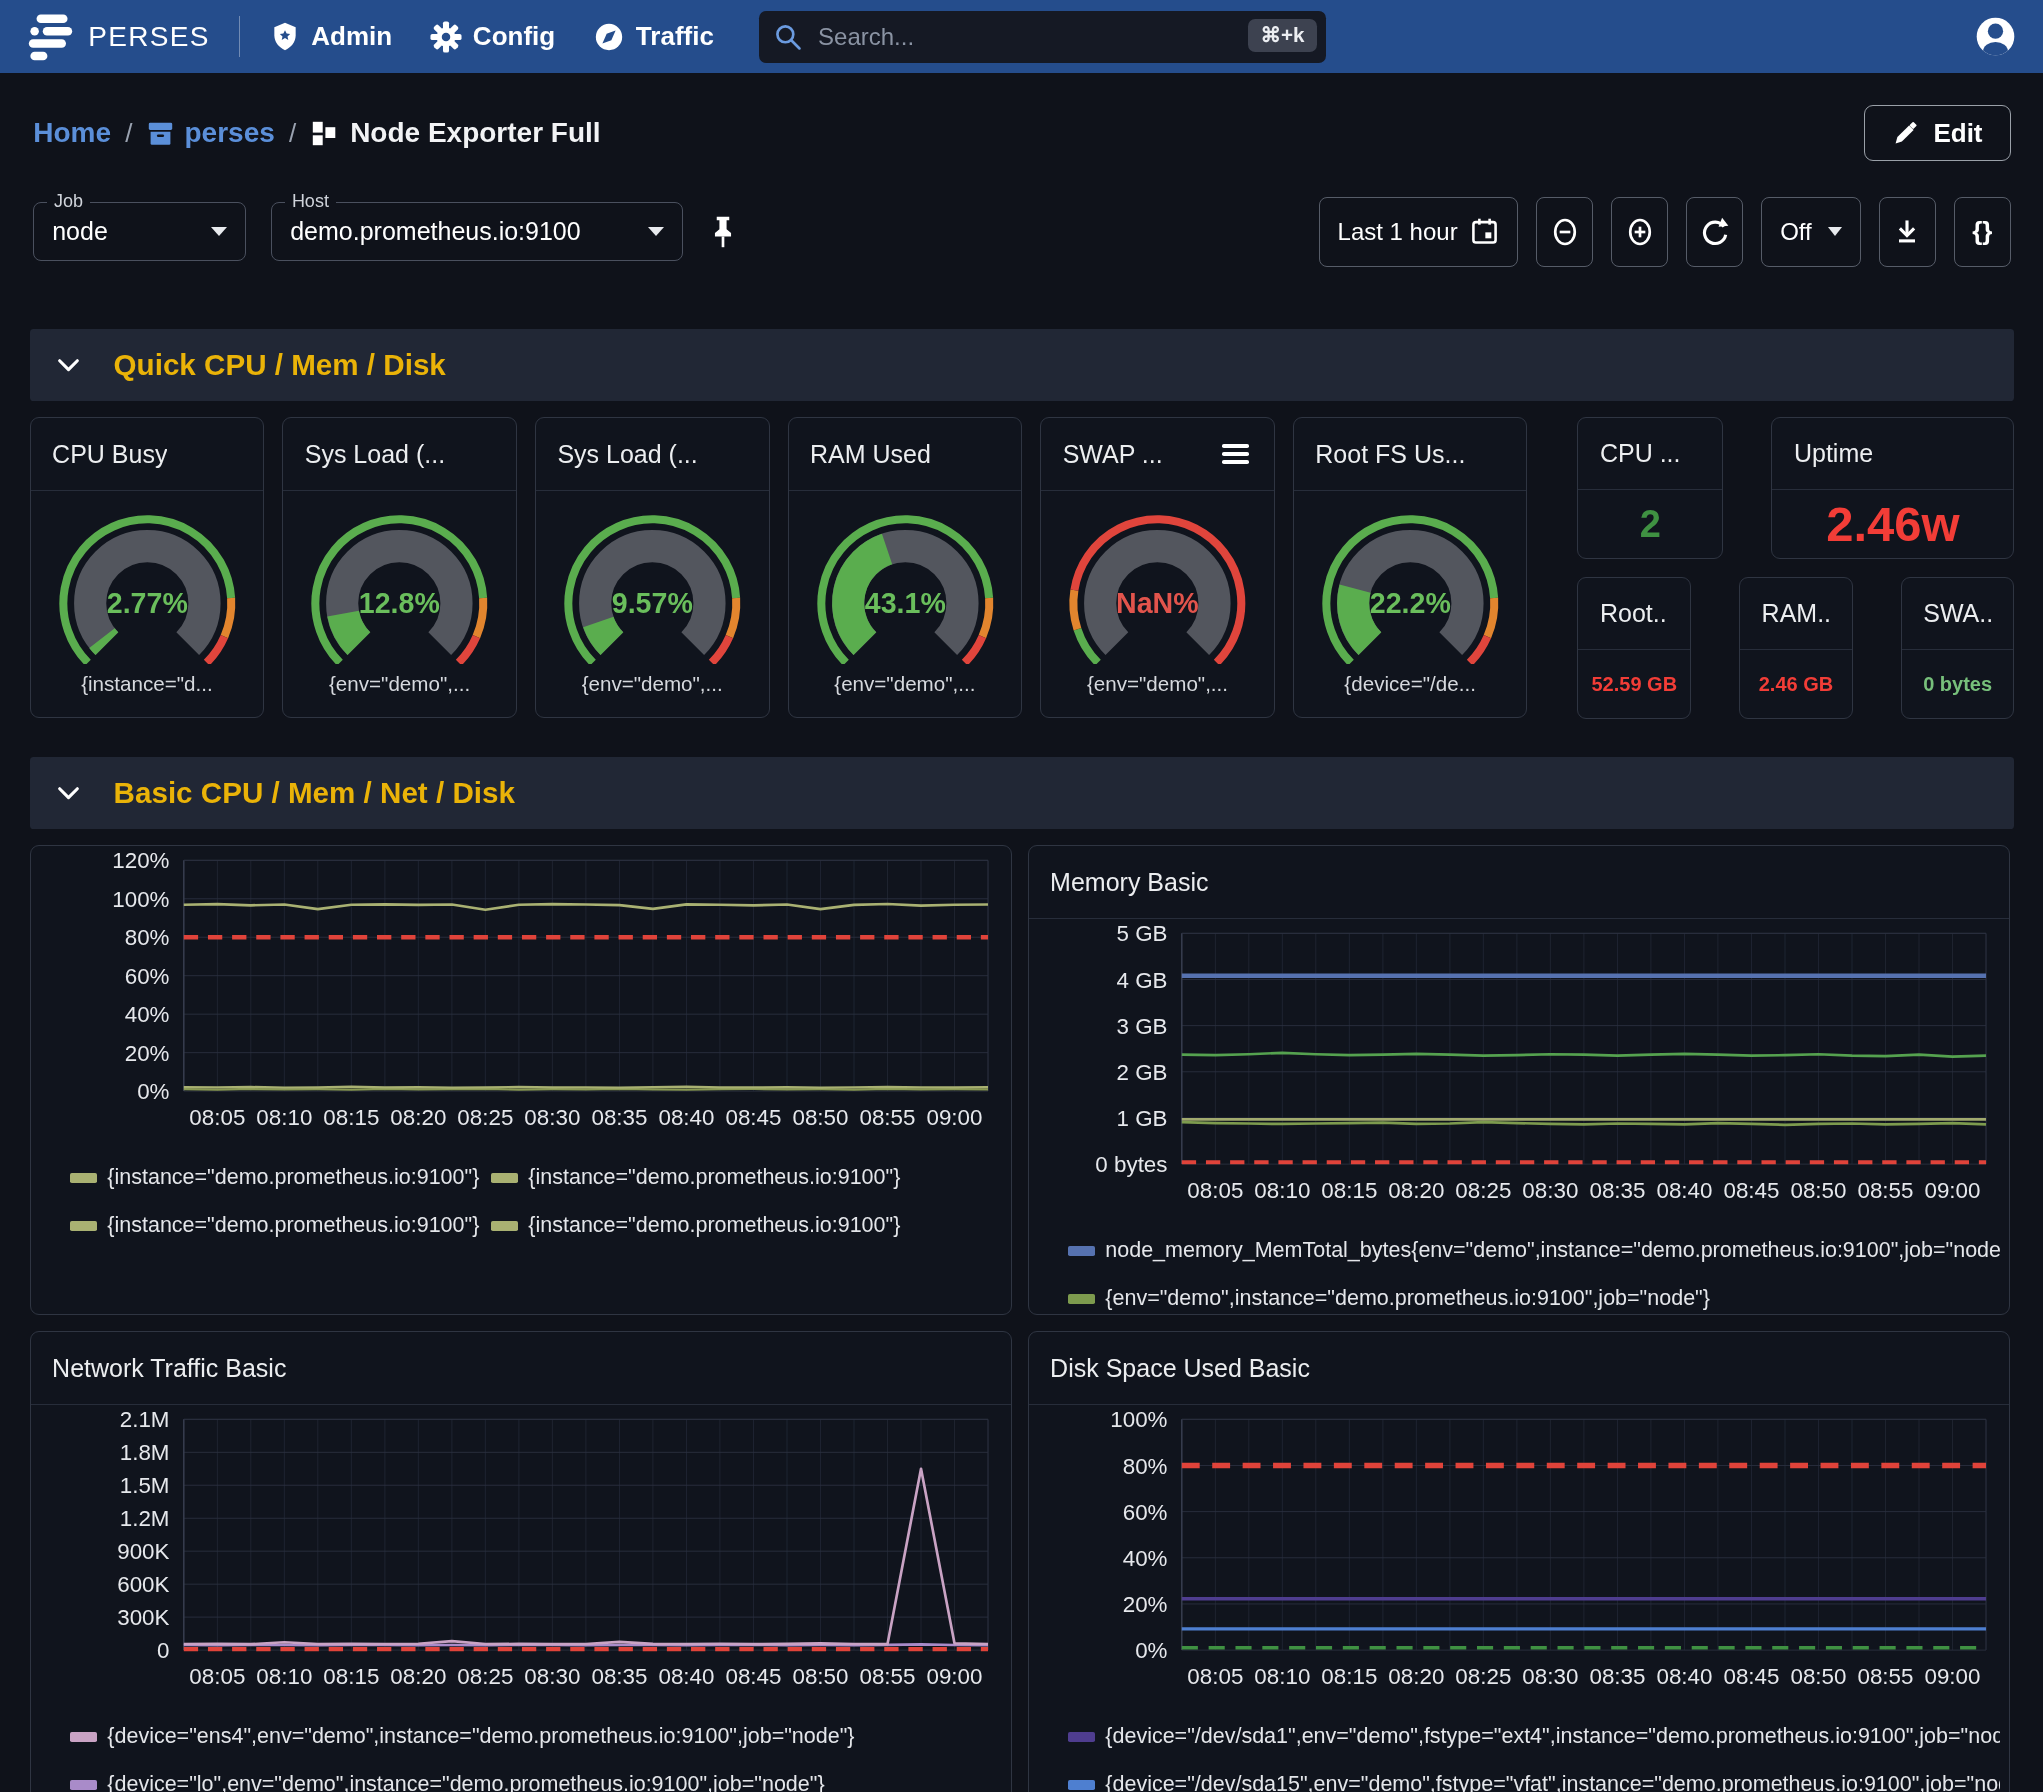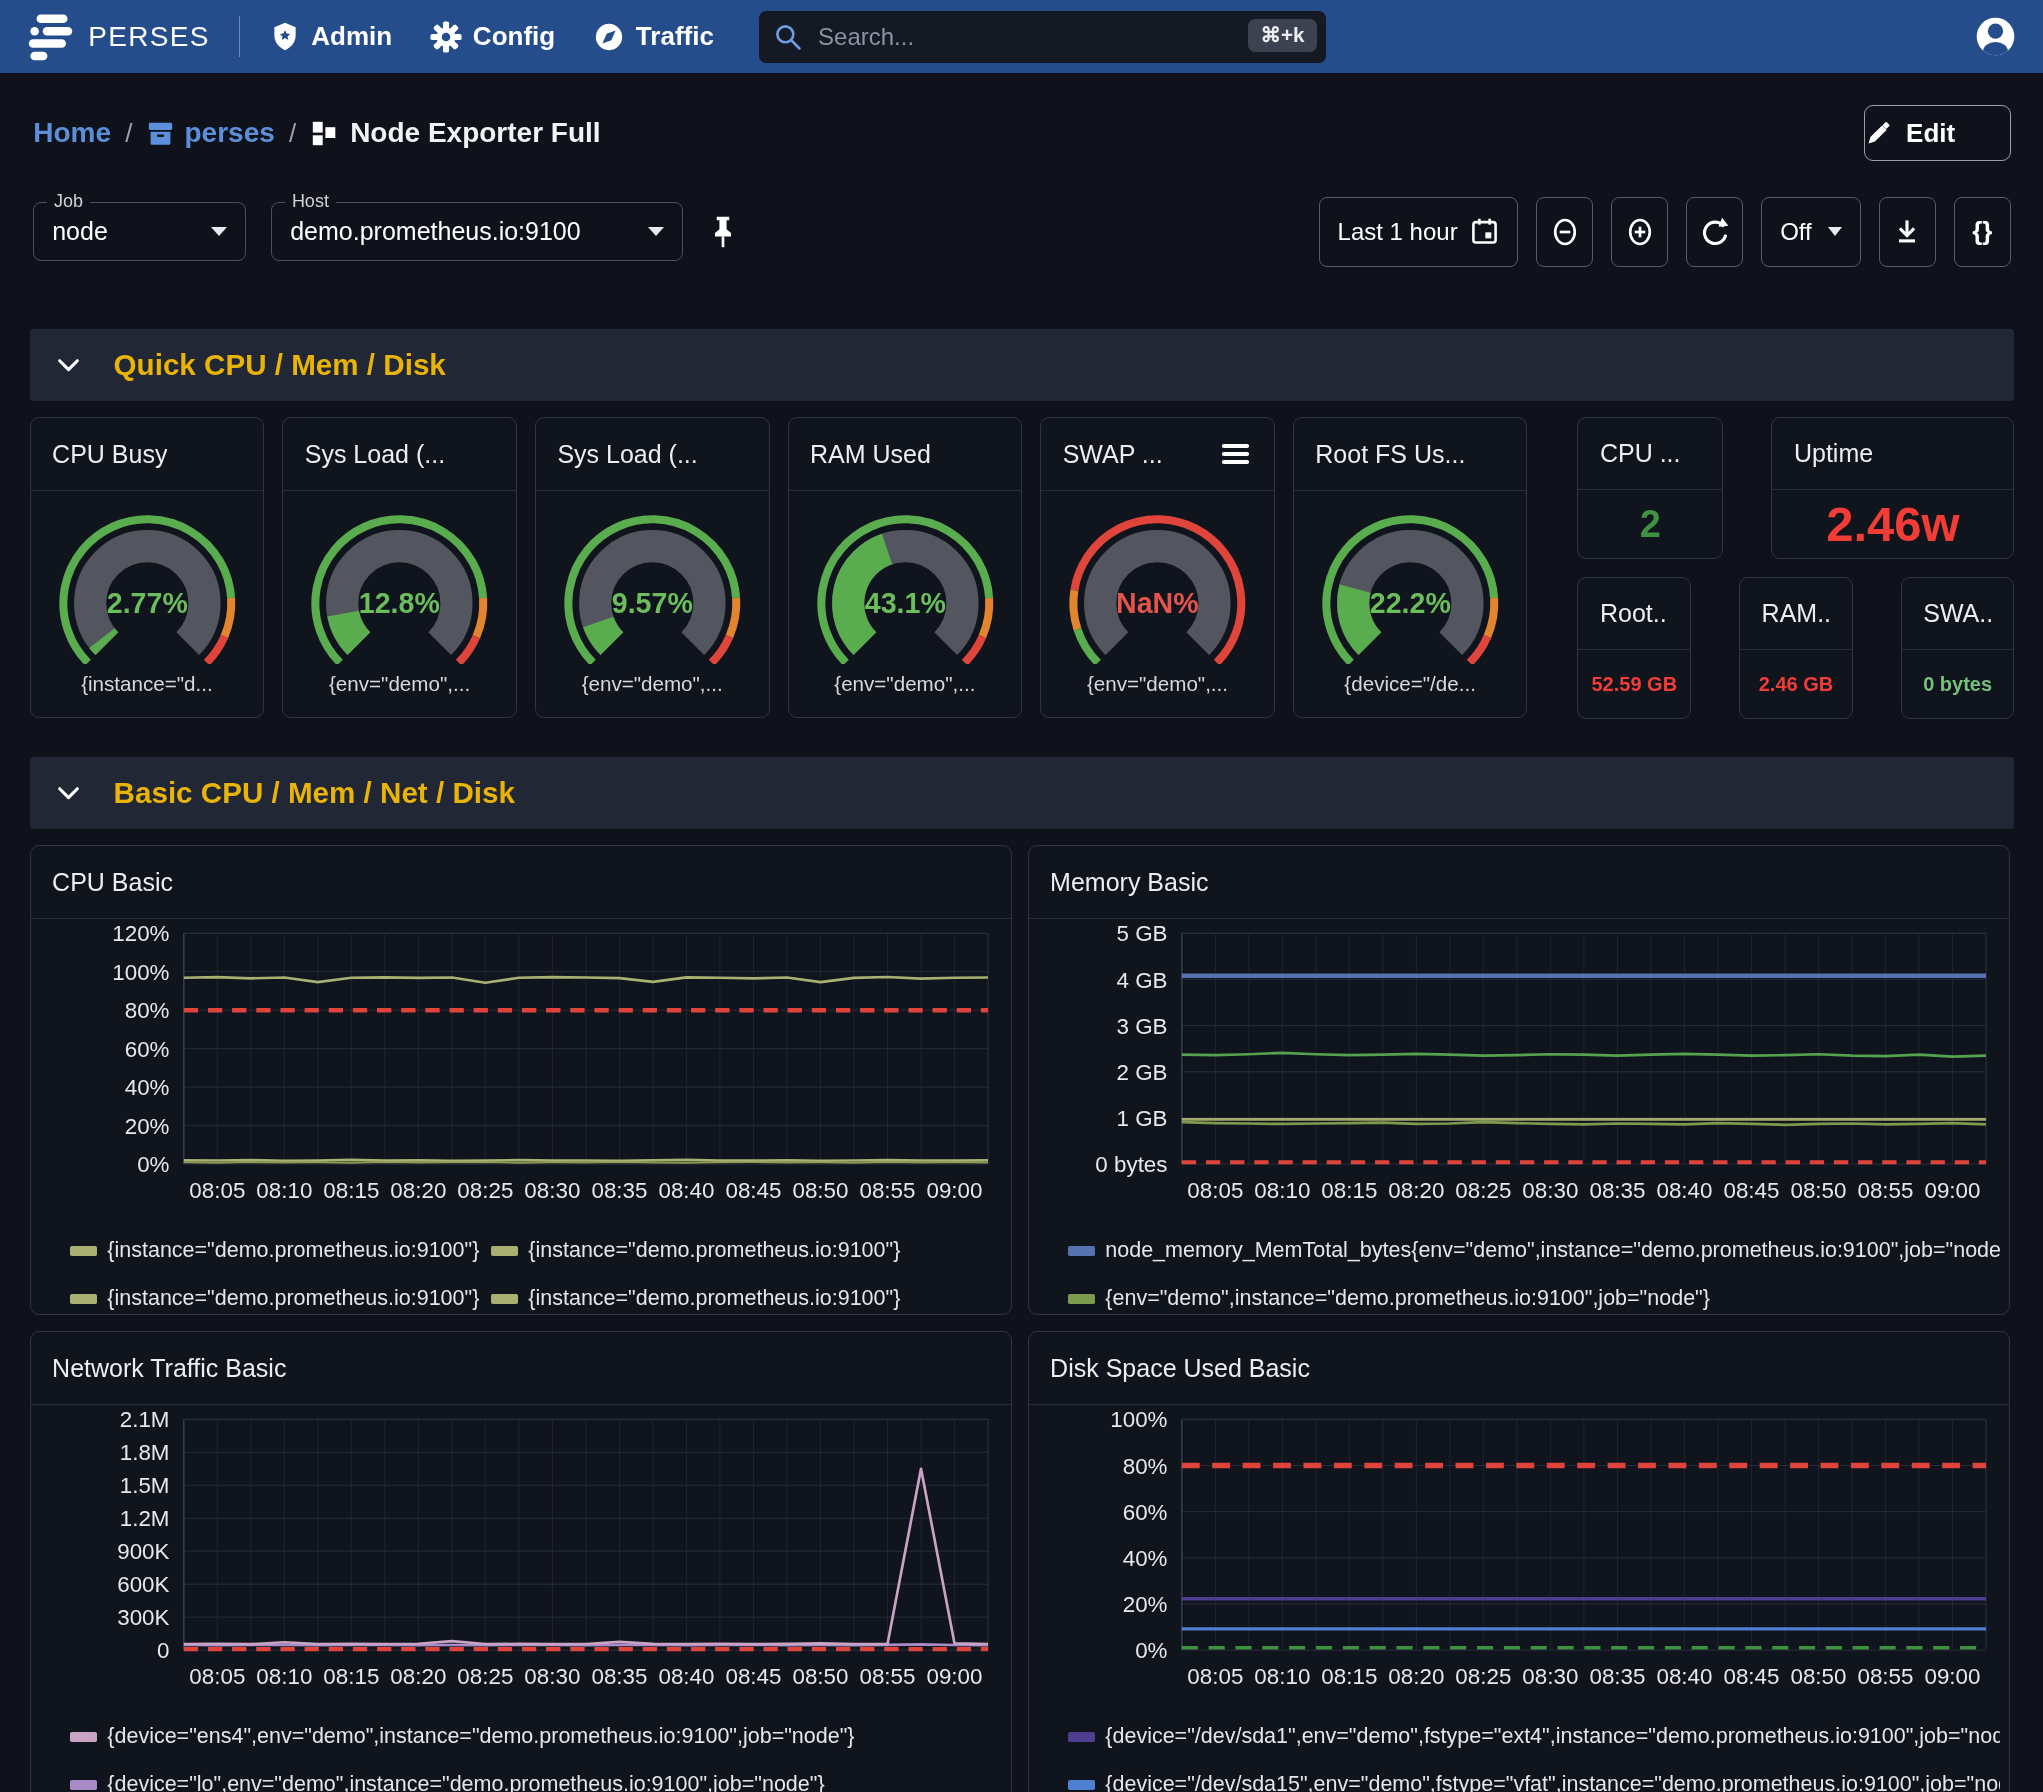--- a/index.html
+++ b/index.html
@@ -21,21 +21,21 @@
   .kbd { position:absolute; right:9px; top:8px; background:#3d4250; border-radius:7.2px; padding:4.5px 12.5px; font-size:20.6px; color:#eceef2; font-weight:bold; }
   .avatar { margin-left:auto; cursor:pointer; display:flex; }
 
   
   .content { padding:0 29.6px; }
 
   .crumb-row { display:flex; align-items:center; margin-top:32px; height:56px; padding:0 3.6px; }
   .crumb-link { color:#5b8fd9; font-size:28px; font-weight:bold; cursor:pointer; display:flex; align-items:center; gap:10.7px; }
   .crumb-sep { color:#9aa2b0; font-size:26px; margin:0 14.3px; }
   .crumb-current { color:#f2f3f5; font-size:28px; font-weight:bold; display:flex; align-items:center; gap:12.5px; }
-  .edit-btn { margin-left:auto; width:147px; height:56px; border:1.8px solid #9aa0a8; border-radius:9px; display:flex; align-items:center; gap:14.3px; cursor:pointer; }
+  .edit-btn { margin-left:auto; width:147px; height:56px; border:1.8px solid #9aa0a8; border-radius:9px; display:flex; align-items:center; justify-content:center; gap:14.3px; cursor:pointer; }
   .edit-btn span { font-size:26px; font-weight:bold; color:#fff; }
 
   .filter-row { display:flex; align-items:center; margin-top:41px; height:59px; padding:0 3.6px; }
   .select { position:relative; height:59px; border:0.9px solid #4a505e; border-radius:8px; display:flex; align-items:center; padding:0 18px; cursor:pointer; }
   .select.job { width:213px; margin-right:25px; }
   .select.host { width:412px; }
   .select-label { position:absolute; top:-11.6px; left:12.5px; background:#0f121a; padding:0 7.2px; font-size:18px; color:#cfd3da; }
   .select-value { font-size:25px; color:#fff; }
   .caret { margin-left:auto; width:0; height:0; border-left:8px solid transparent; border-right:8px solid transparent; border-top:9.9px solid #e8eaee; }
   .pin-wrap { margin-left:23px; display:flex; cursor:pointer; }
@@ -429,23 +429,20 @@
 
   <div class="section-header second">
     <svg width="23" height="14.3" viewBox="0 0 26 16">
       <polyline points="3,3 13,13 23,3" fill="none" stroke="#fff" stroke-width="3.5" stroke-linecap="round" stroke-linejoin="round"></polyline>
     </svg>
     <span class="section-title">Basic CPU / Mem / Net / Disk</span>
   </div>
 
   <div class="charts-grid">
     <div class="panel chart-panel row1">
-      <div class="panel-header">
-          <span class="panel-title">CPU Basic</span>
-        </div>
       <div class="chart-body"><svg width="981" height="297" viewBox="0 0 1095 332">
             <line x1="170.0" y1="16" x2="170.0" y2="274" stroke="#202633" stroke-width="1"></line>
             <line x1="207.5" y1="16" x2="207.5" y2="274" stroke="#202633" stroke-width="1"></line>
             <line x1="244.9" y1="16" x2="244.9" y2="274" stroke="#202633" stroke-width="1"></line>
             <line x1="282.4" y1="16" x2="282.4" y2="274" stroke="#202633" stroke-width="1"></line>
             <line x1="319.8" y1="16" x2="319.8" y2="274" stroke="#202633" stroke-width="1"></line>
             <line x1="357.3" y1="16" x2="357.3" y2="274" stroke="#202633" stroke-width="1"></line>
             <line x1="394.8" y1="16" x2="394.8" y2="274" stroke="#202633" stroke-width="1"></line>
             <line x1="432.2" y1="16" x2="432.2" y2="274" stroke="#202633" stroke-width="1"></line>
             <line x1="469.7" y1="16" x2="469.7" y2="274" stroke="#202633" stroke-width="1"></line>

